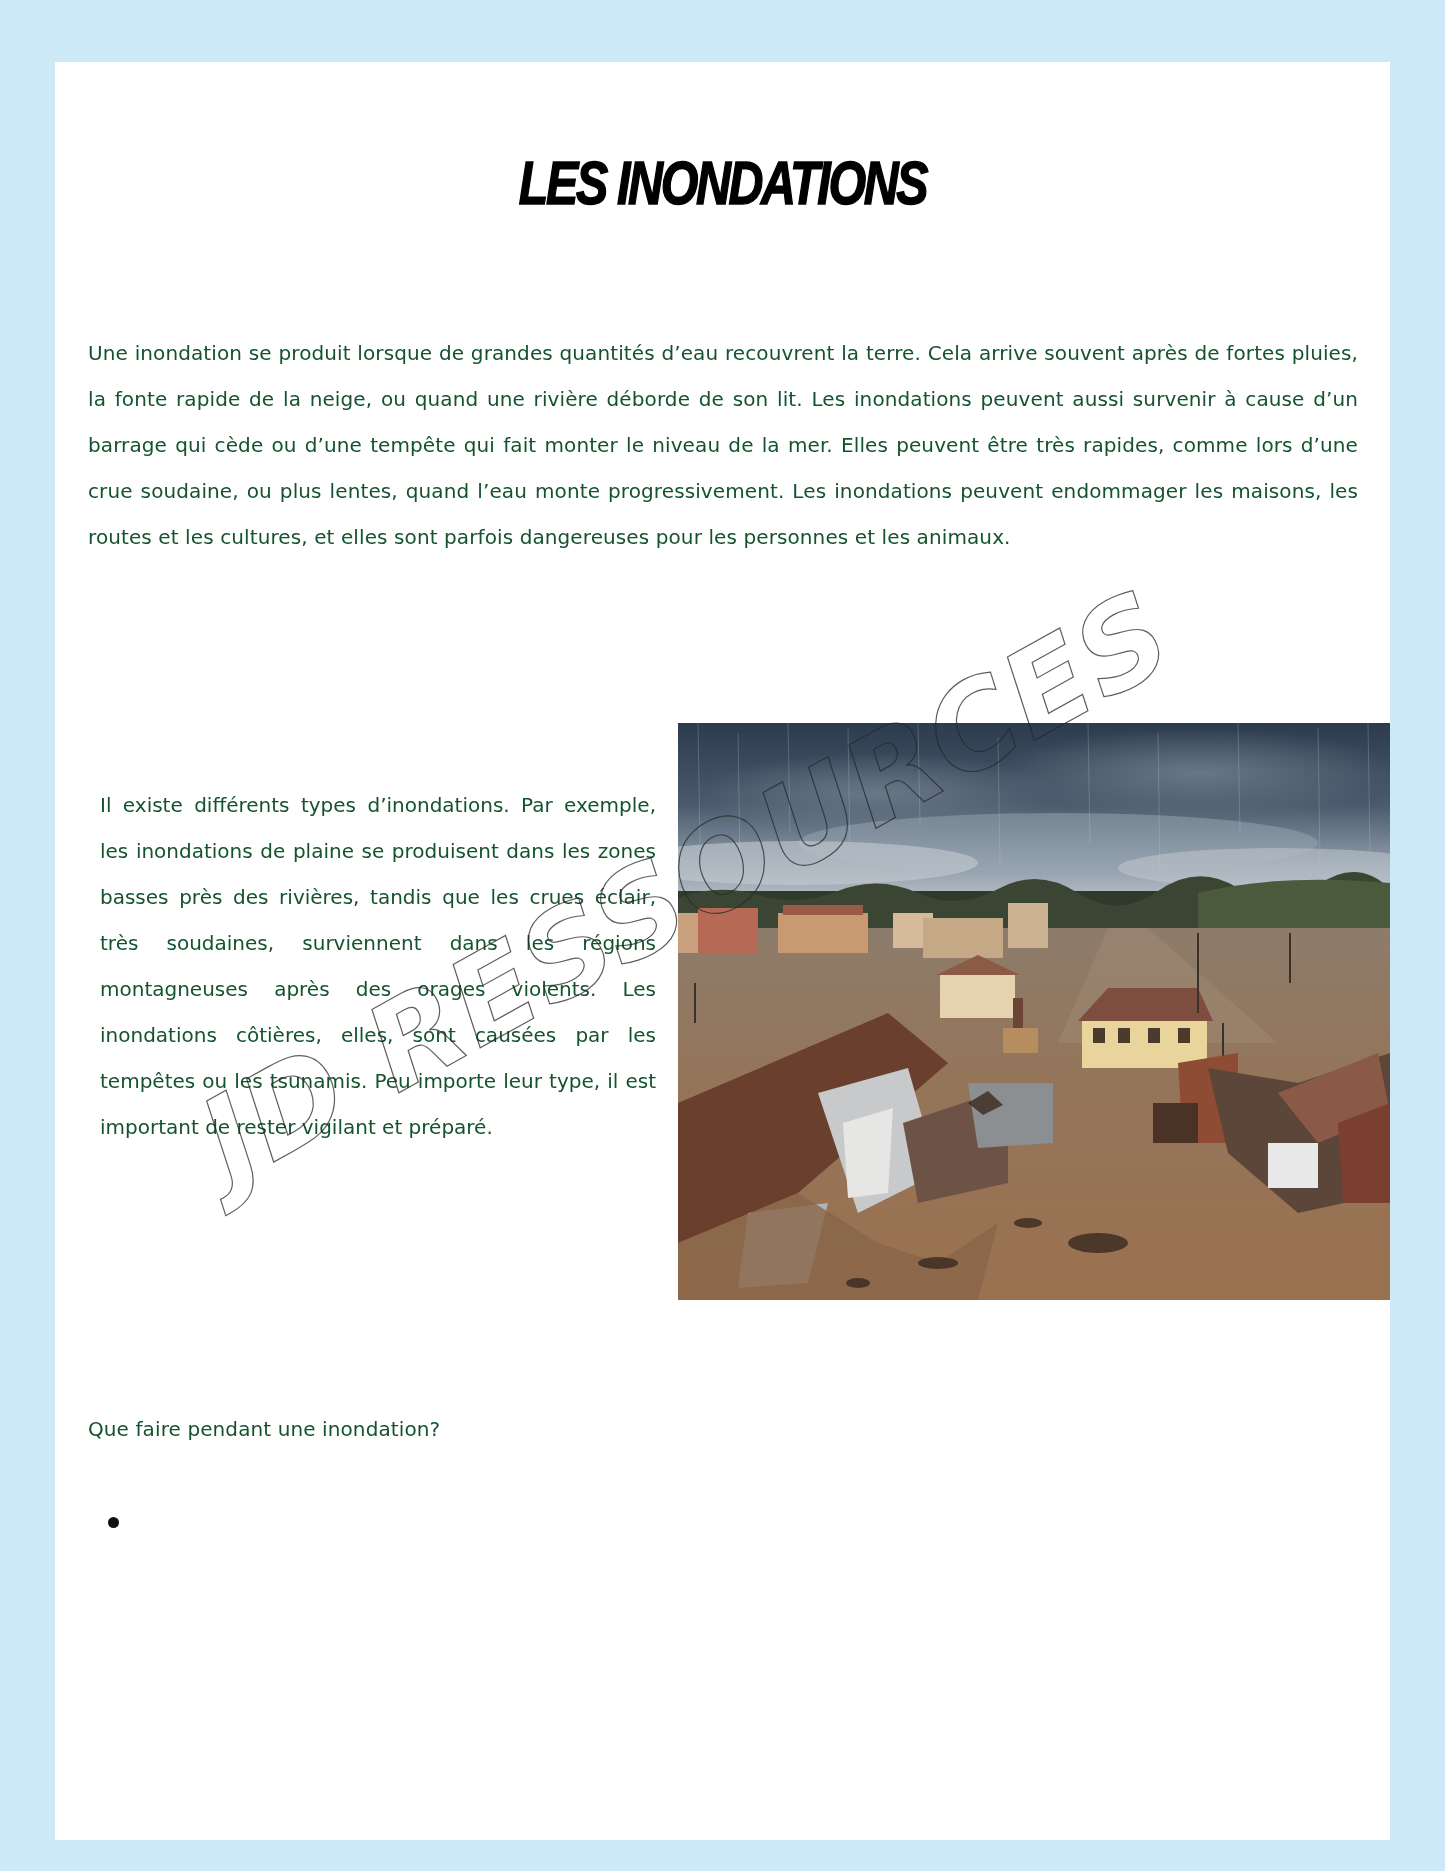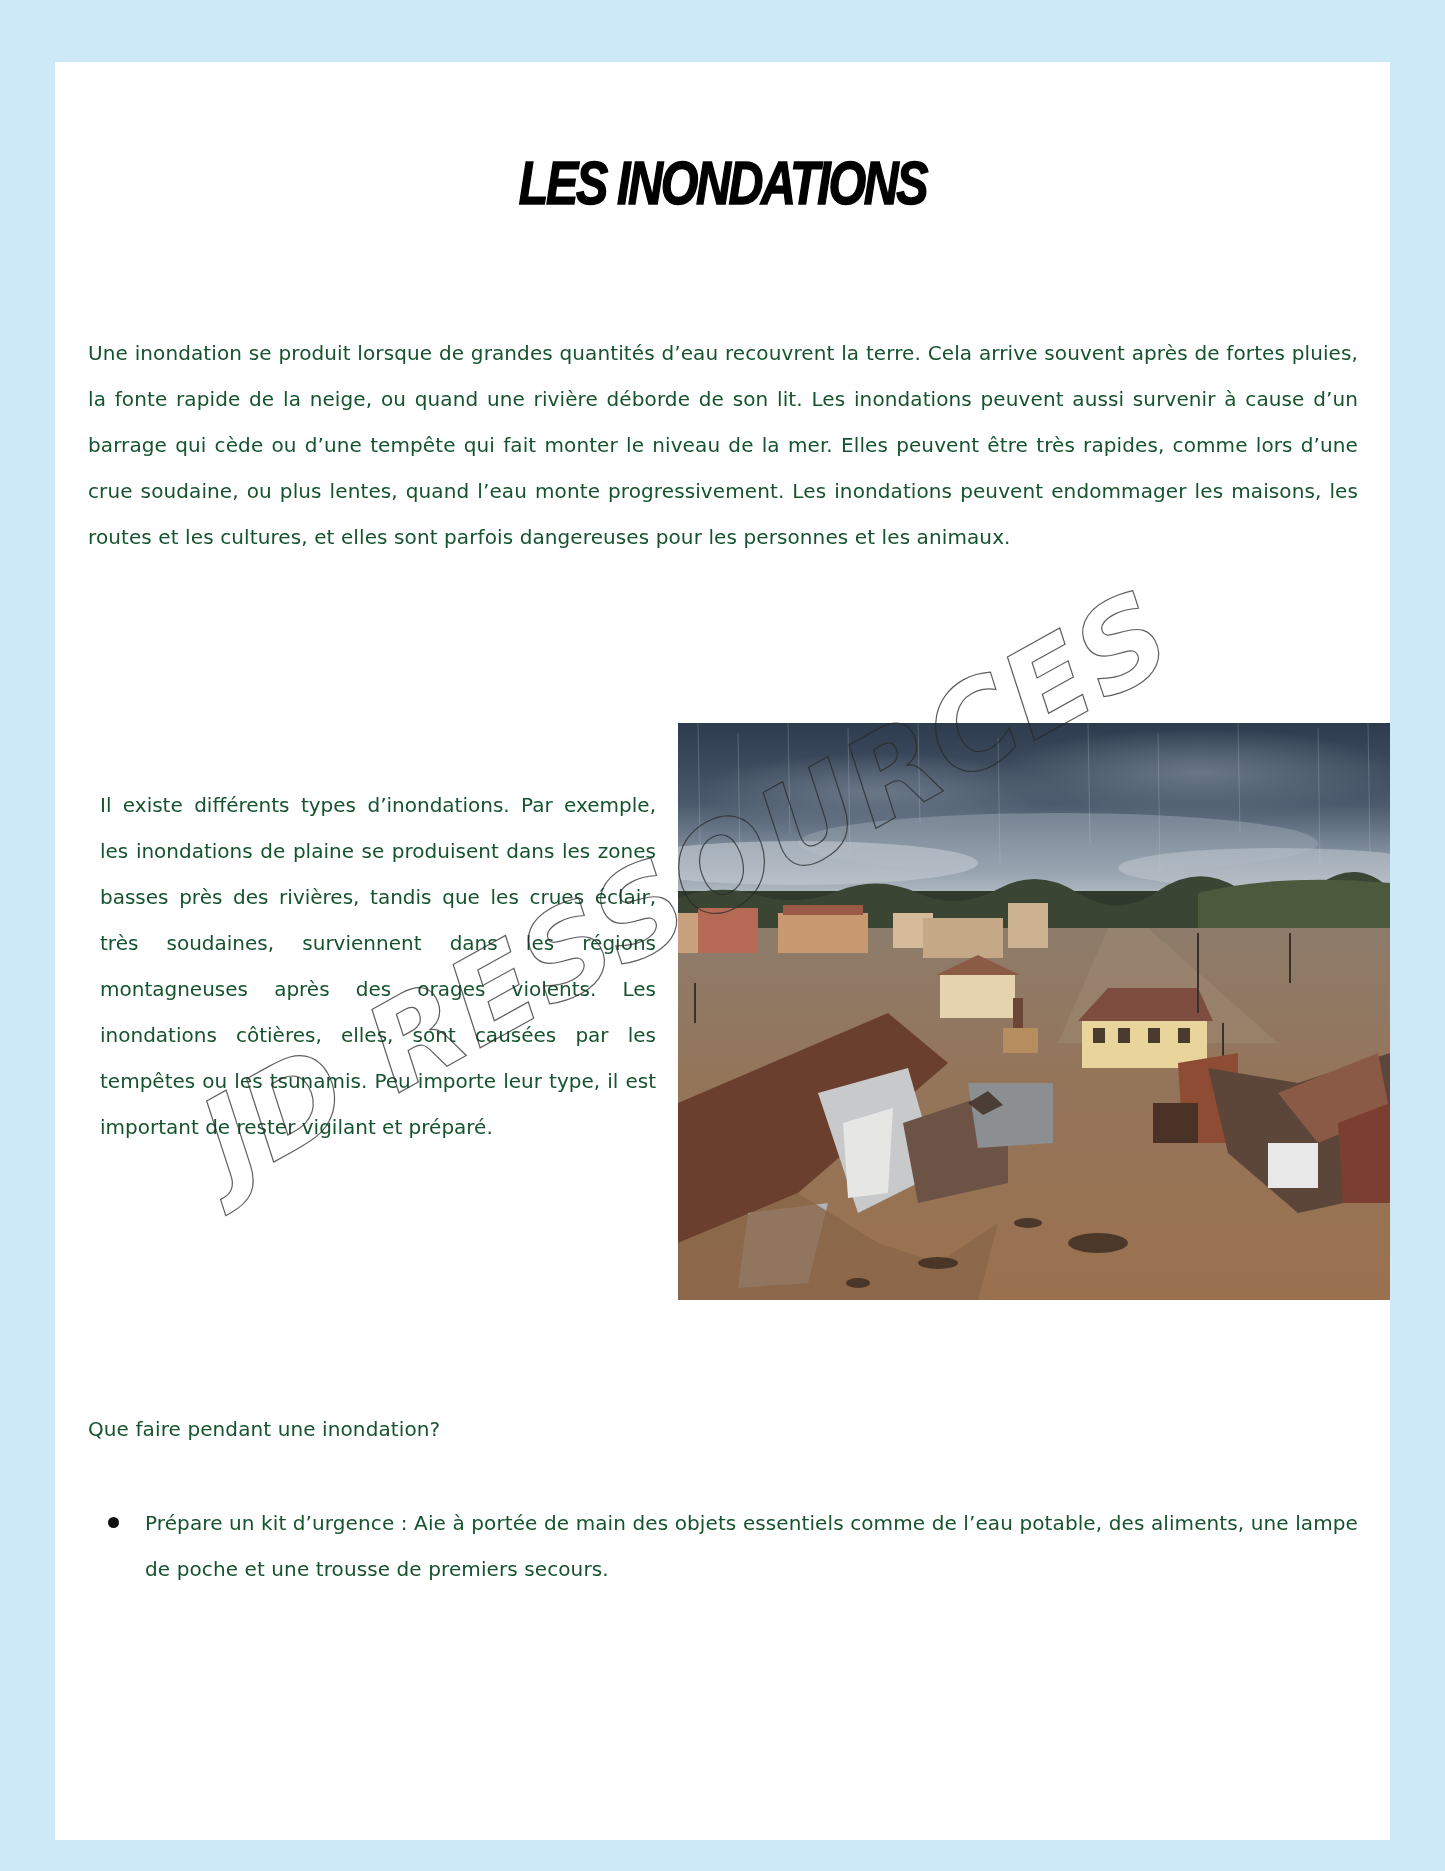--- a/index.html
+++ b/index.html
@@ -231,19 +231,18 @@
         <polygon points="290,380 310,368 325,382 305,392"></polygon>
       </g>
     </svg>
   </div>
 
   <p class="text question">Que faire pendant une inondation?</p>
 
   <ul class="text tips">
     <li>
       <span class="bullet"></span>
-      <span>Prépare un kit d’urgence : Aie à portée de main des objets essentiels comme de l’eau potable, des aliments, une lampe de poche et une trousse de premiers secours.</span>
     </li>
   </ul>
 
   <div class="watermark">JD RESSOURCES</div>
 
 </div>
 
 </body></html>

